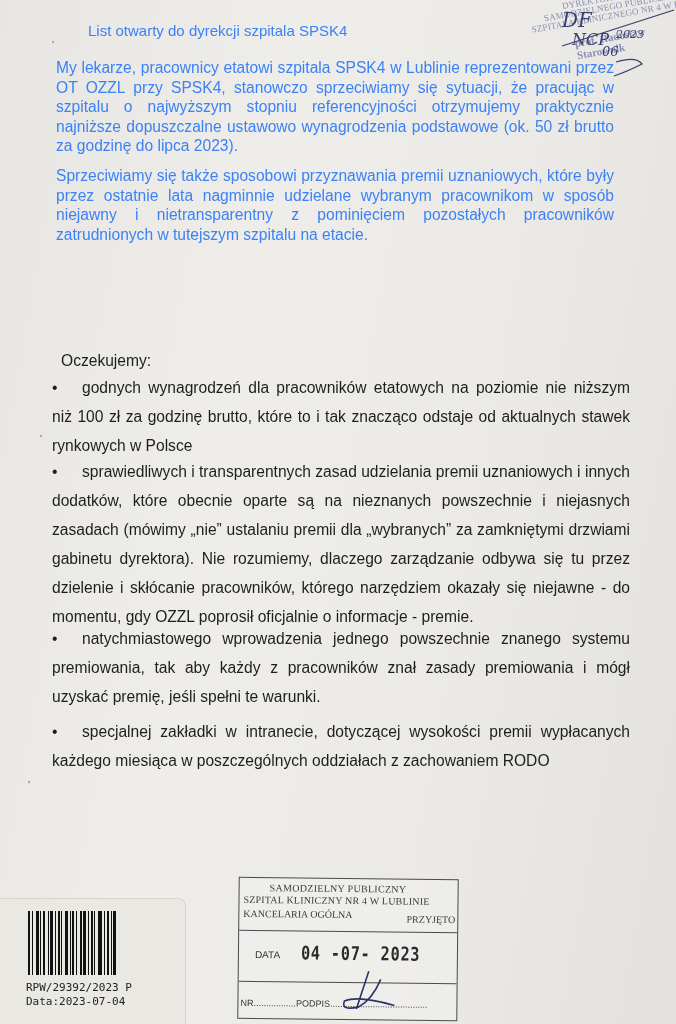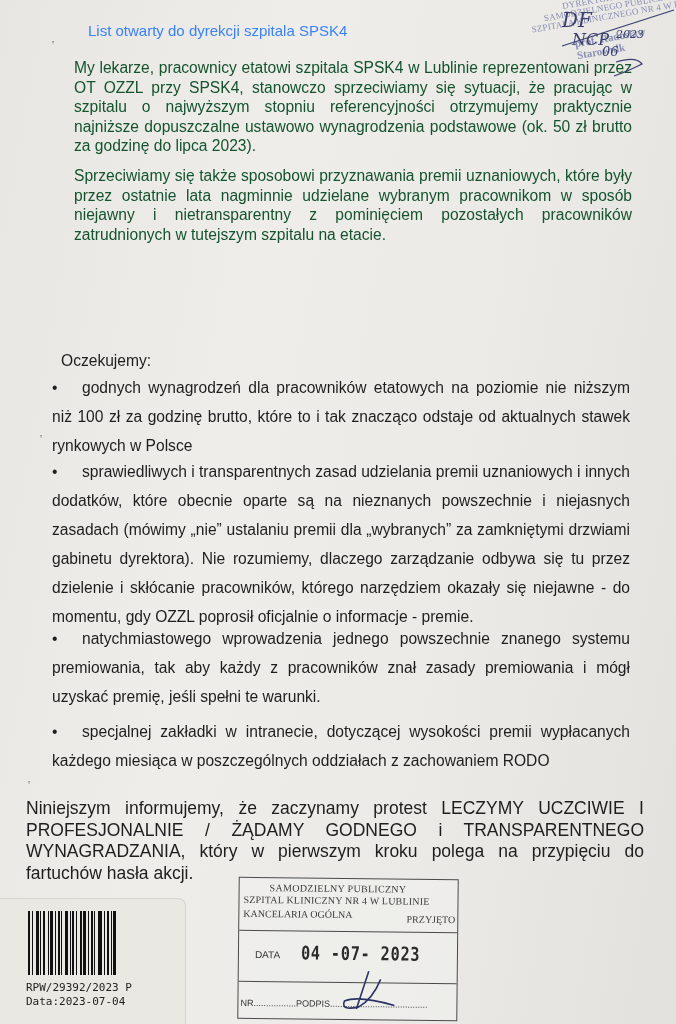--- a/index.html
+++ b/index.html
@@ -8,23 +8,23 @@
     background: linear-gradient(100deg, #e7e6e2 0%, #eeedea 35%, #ebeae6 65%, #e2e1dd 100%);
     font-family: "Liberation Sans", sans-serif;
     color: #1e1e1e;
   }
   .page { position: absolute; inset: 0; }
   .title {
     position: absolute; left: 88px; top: 22px;
     font-size: 15px; color: #3b82f6;
   }
   .para {
-    position: absolute; left: 74px; width: 558px;
+    position: absolute; left: 56px; width: 558px;
     font-size: 15.6px; line-height: 19.5px;
-    text-align: justify; color: #14532d;
+    text-align: justify; color: #3b82f6;
   }
   .p1 { top: 58px; }
   .p2 { top: 166px; }
   .p3 { top: 258px; }
   .expect { position: absolute; left: 61px; top: 352px; font-size: 15.6px; }
   .bullet {
     position: absolute; left: 52px; width: 578px;
     font-size: 15.6px; line-height: 29px; text-align: justify;
   }
   .b1 { top: 373px; }
@@ -120,21 +120,20 @@
   <div class="bullet b2">
     <span class="dot">•</span><span>sprawiedliwych i transparentnych zasad udzielania premii uznaniowych i innych dodatków, które obecnie oparte są na nieznanych powszechnie i niejasnych zasadach (mówimy „nie” ustalaniu premii dla „wybranych” za zamkniętymi drzwiami gabinetu dyrektora). Nie rozumiemy, dlaczego zarządzanie odbywa się tu przez dzielenie i skłócanie pracowników, którego narzędziem okazały się niejawne - do momentu, gdy OZZL poprosił oficjalnie o informacje - premie.</span>
   </div>
   <div class="bullet b4">
     <span class="dot">•</span><span>specjalnej zakładki w intranecie, dotyczącej wysokości premii wypłacanych każdego miesiąca w poszczególnych oddziałach z zachowaniem RODO</span>
   </div>
   <div class="bullet b3">
     <span class="dot">•</span><span>natychmiastowego wprowadzenia jednego powszechnie znanego systemu premiowania, tak aby każdy z pracowników znał zasady premiowania i mógł uzyskać premię, jeśli spełni te warunki.</span>
   </div>
 
-  <div class="final">Niniejszym informujemy, że zaczynamy protest LECZYMY UCZCIWIE I PROFESJONALNIE / ŻĄDAMY GODNEGO i TRANSPARENTNEGO WYNAGRADZANIA, który w pierwszym kroku polega na przypięciu do fartuchów hasła akcji.</div>
 
   <div class="label">
     <div class="barcode">
       <span style="width:2px;margin-right:2px"></span>
         <span style="width:1px;margin-right:3px"></span>
         <span style="width:3px;margin-right:1px"></span>
         <span style="width:1px;margin-right:2px"></span>
         <span style="width:2px;margin-right:3px"></span>
         <span style="width:1px;margin-right:1px"></span>
         <span style="width:3px;margin-right:2px"></span>

